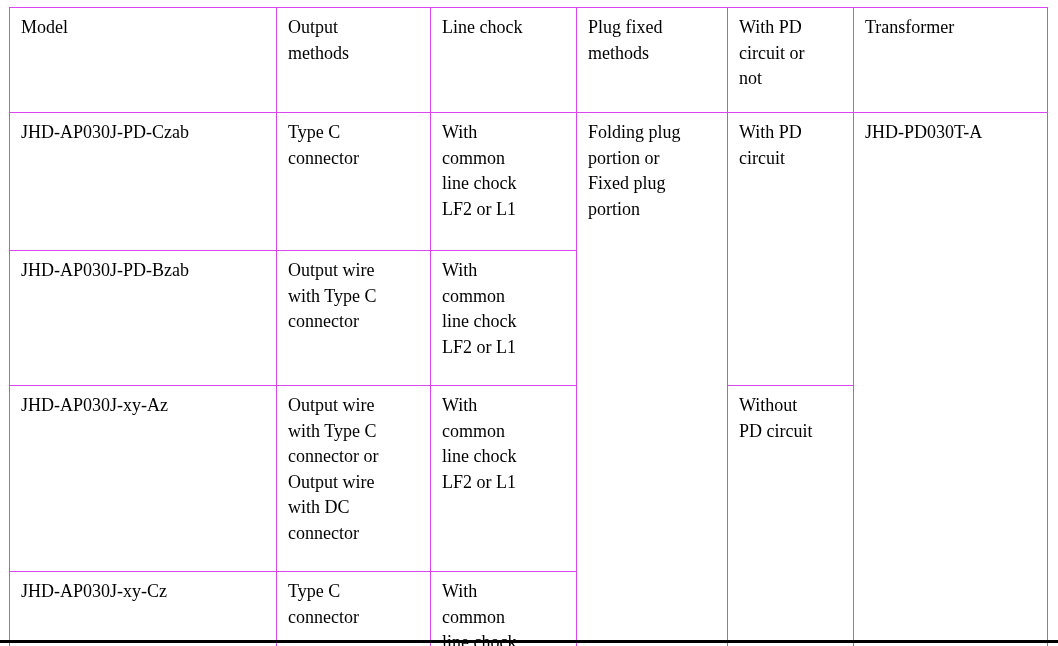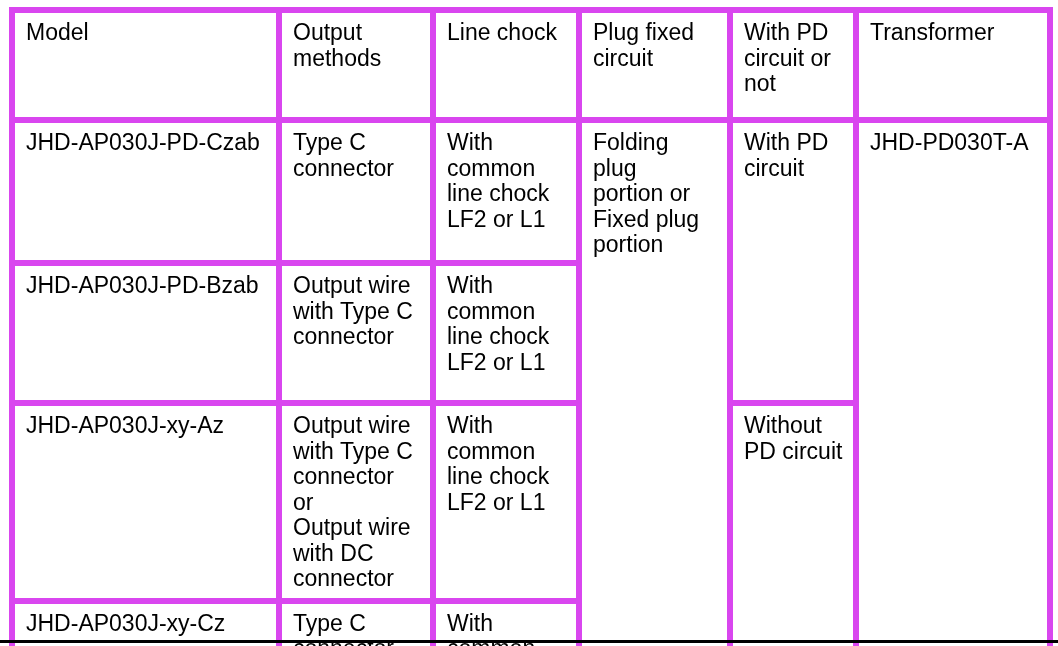--- a/index.html
+++ b/index.html
@@ -24,26 +24,26 @@
   }
 
   table.spec-table {
     border-collapse: collapse;
     table-layout: fixed;
     width: 1038px;
     background: #ffffff;
   }
 
   table.spec-table td {
-    border: 6px solid #d946ef;
+    border: 1px solid #d946ef;
     vertical-align: top;
     padding: 7px 10px 6px 11px;
-    font-size: 23px;
+    font-size: 18px;
     line-height: 25.5px;
-    font-family: Liberation Sans, sans-serif;
+    font-family: Liberation Serif, serif;
     font-weight: normal;
     color: #000000;
     white-space: pre-line;
     word-break: normal;
     overflow-wrap: break-word;
   }
 
   
   col.c-model       { width: 267px; }
   col.c-output      { width: 154px; }
@@ -82,21 +82,21 @@
       <col class="c-pd">
       <col class="c-transformer">
     </colgroup>
     <tbody>
       <tr class="row-header">
         <td>Model</td>
         <td>Output
 methods</td>
         <td>Line chock</td>
         <td>Plug fixed
-circuit</td>
+methods</td>
         <td>With PD
 circuit or
 not</td>
         <td>Transformer</td>
       </tr>
 
       <tr class="row-1">
         <td>JHD-AP030J-PD-Czab</td>
         <td>Type C
 connector</td>

